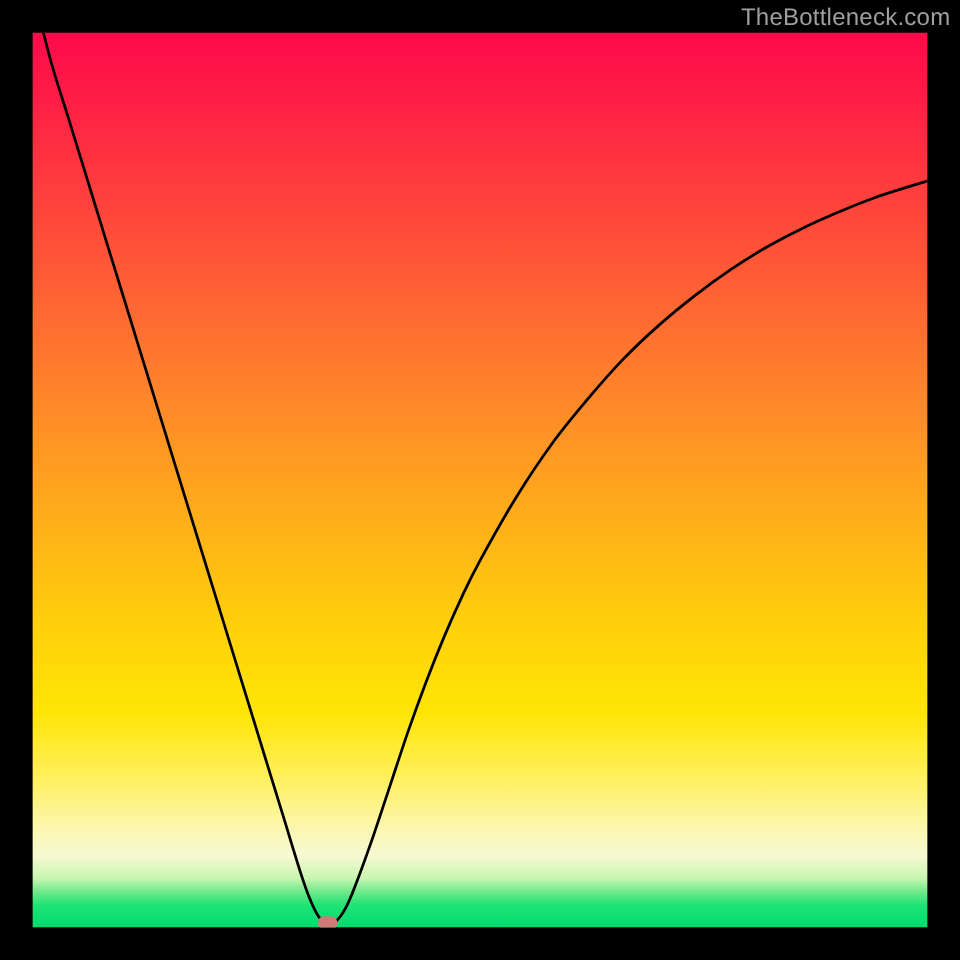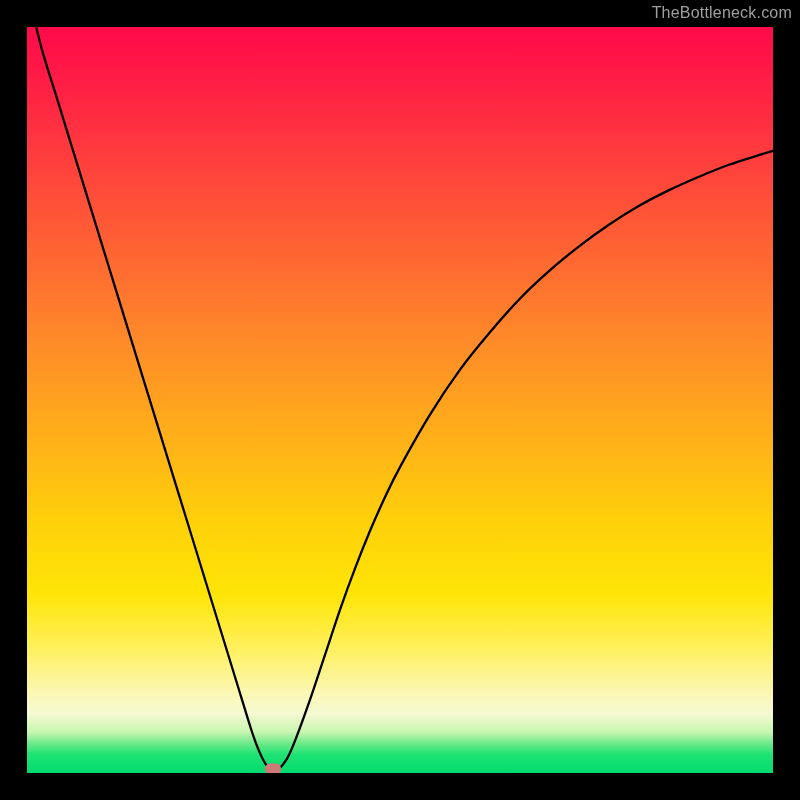--- a/index.html
+++ b/index.html
@@ -66,21 +66,21 @@
     width: 16px;
     height: 11px;
     border-radius: 5px;
     transform: translate(-50%, -50%);
   }
   .watermark {
     position: absolute;
     top: 4px;
     right: 8px;
     color: #9f9f9f;
-    font-size: 16px;
+    font-size: 20px;
     font-weight: 500;
     letter-spacing: 0.2px;
     user-select: none;
   }
 </style>
 </head>
 <body>
 
 <div class="frame">
 

